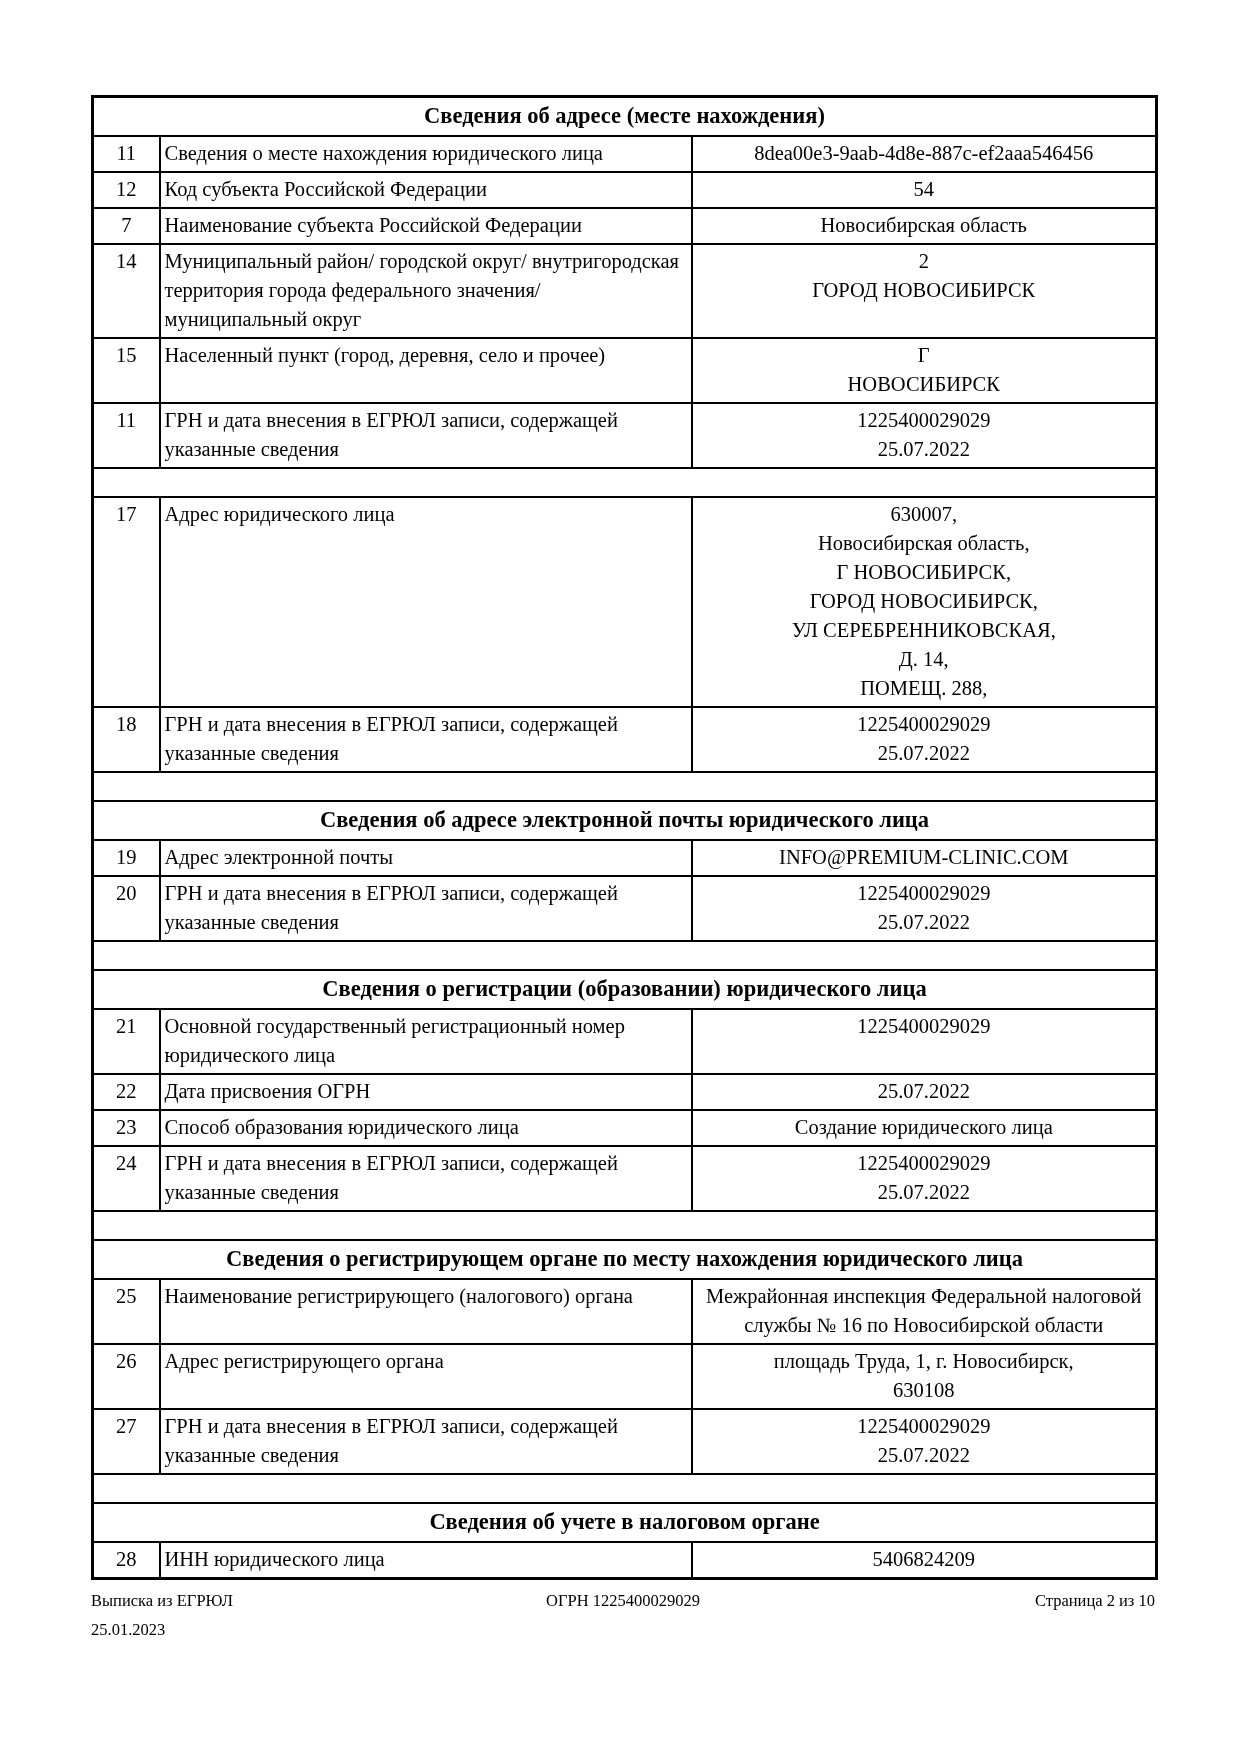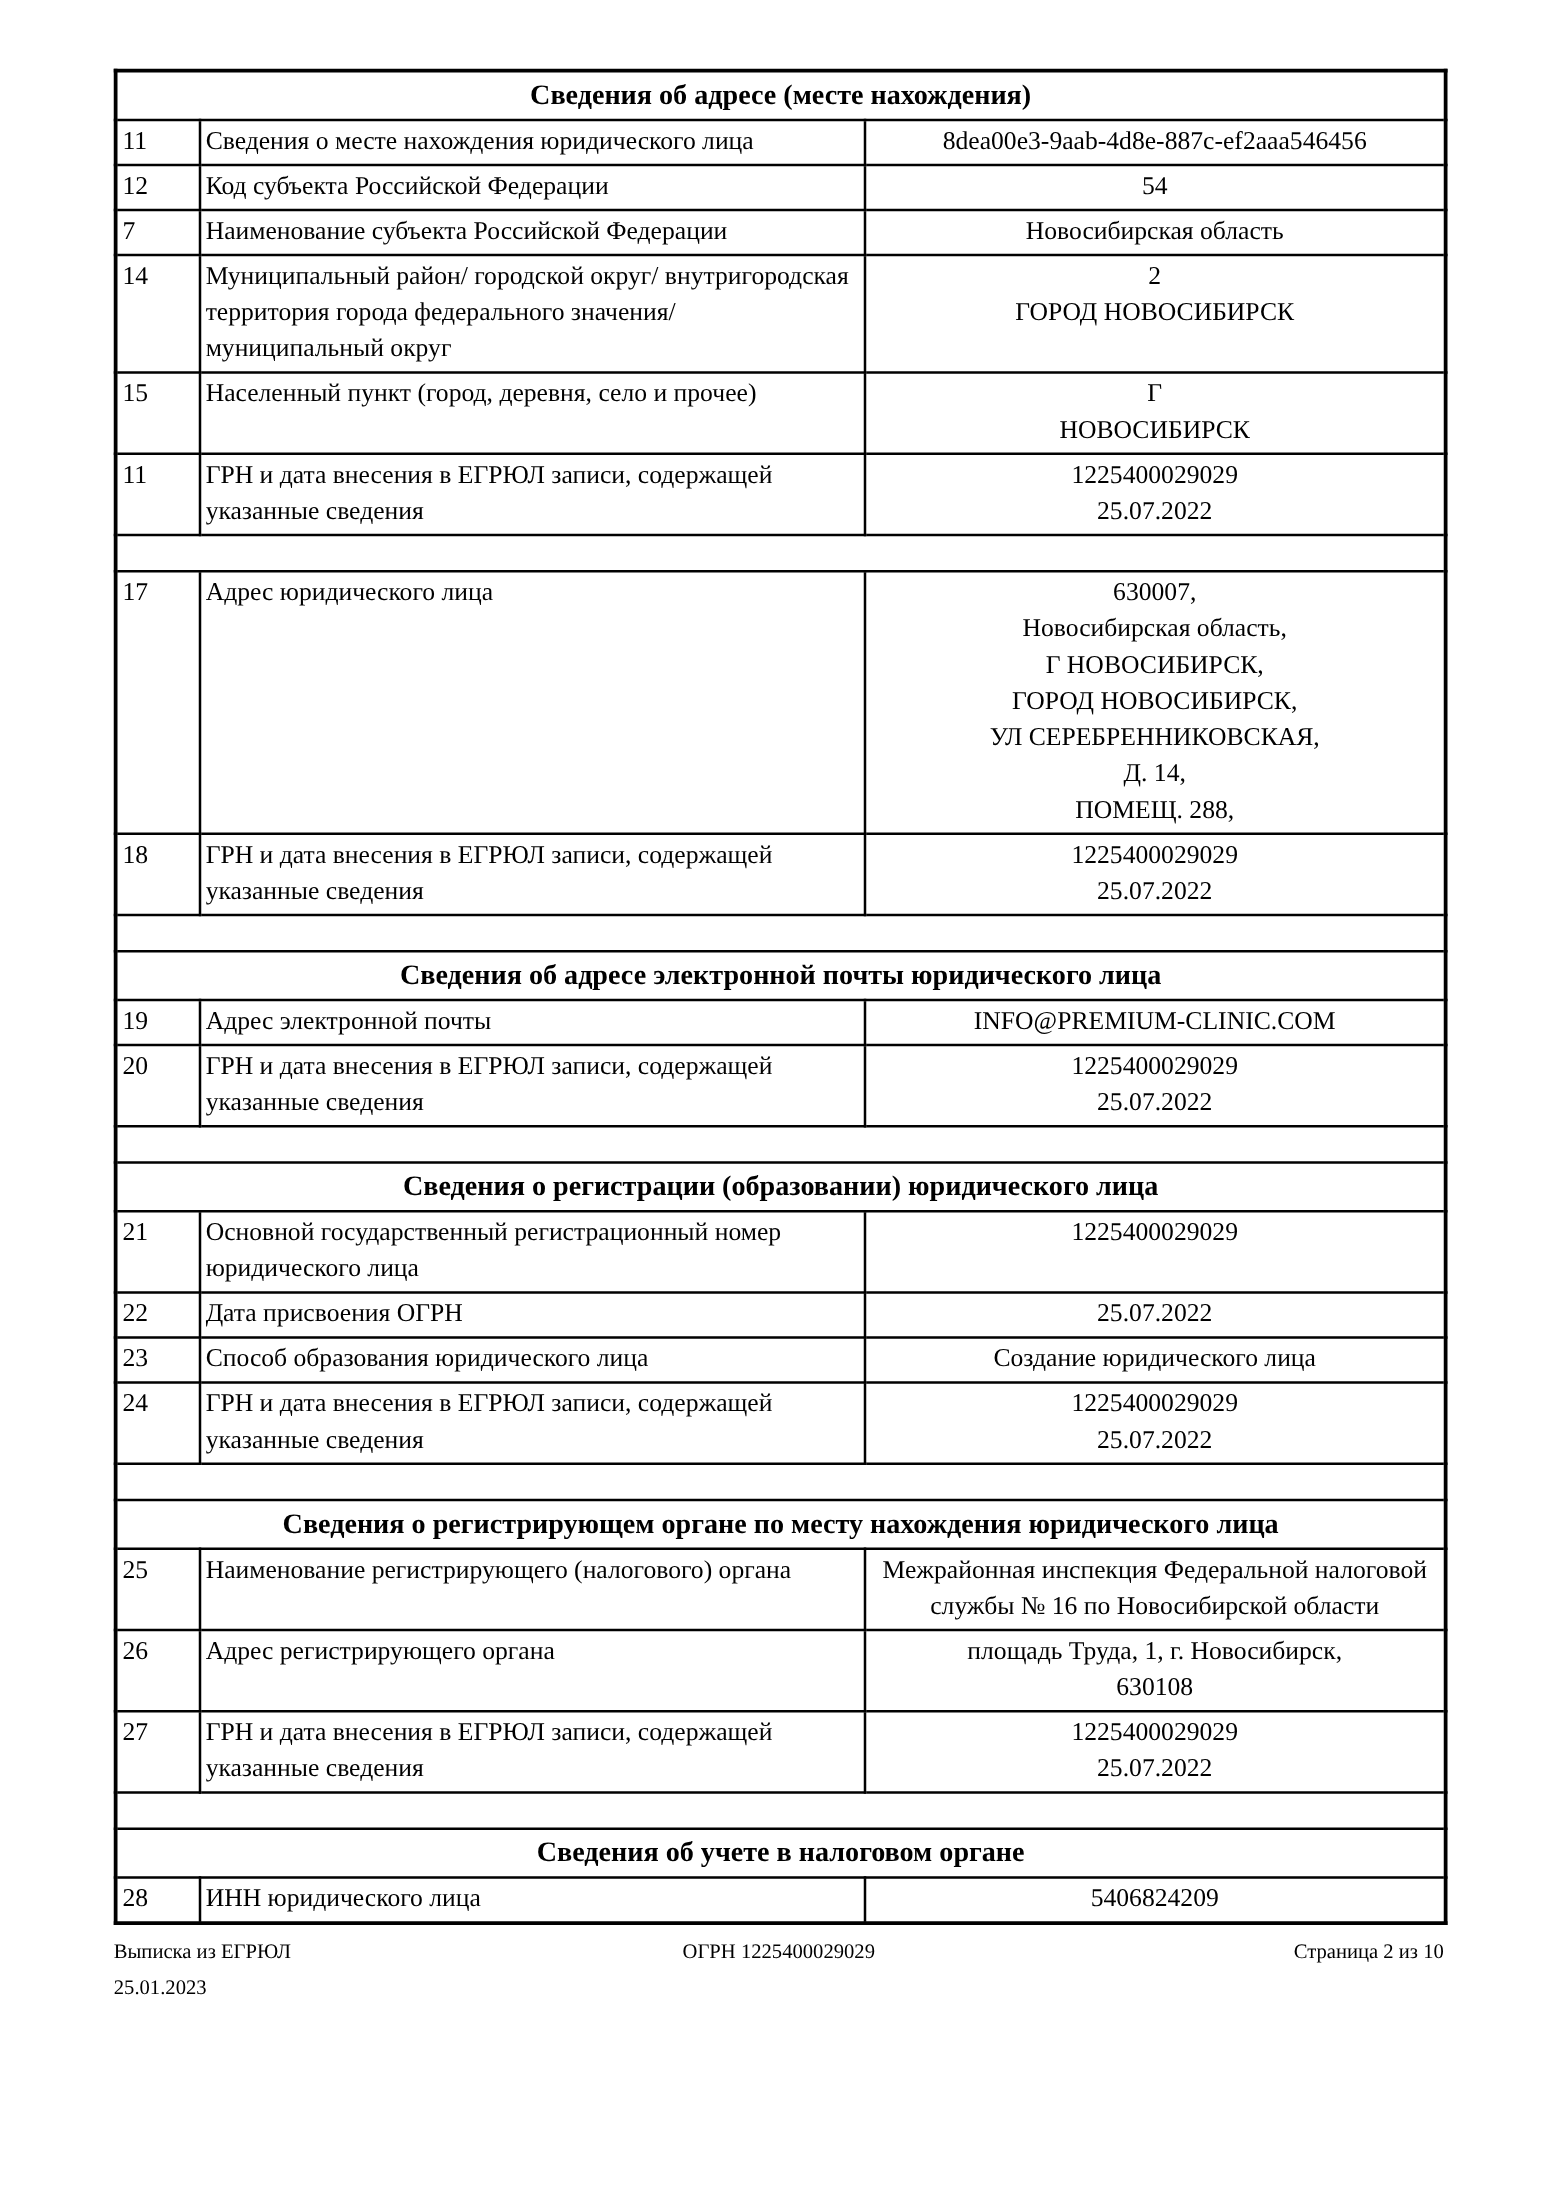--- a/index.html
+++ b/index.html
@@ -16,33 +16,33 @@
   .page {
     position: relative;
     width: 1241px;
     height: 1754px;
     background: #ffffff;
   }
   table.egrul {
     border-collapse: collapse;
     table-layout: fixed;
     width: 1064px;
-    margin: 55px 0 0 91px;
+    margin: 95px 0 0 91px;
     border: 3px solid #000000;
   }
   table.egrul td {
     border: 2px solid #000000;
     vertical-align: top;
     font-size: 20.5px;
     line-height: 29px;
     padding: 2px 4px 3px 4px;
     overflow-wrap: break-word;
   }
   td.num {
-    text-align: left;
+    text-align: center;
     padding-left: 2px;
     padding-right: 2px;
   }
   td.value {
     white-space: pre-line;
     text-align: center;
   }
   tr.section-row td {
     font-weight: bold;
     text-align: center;

